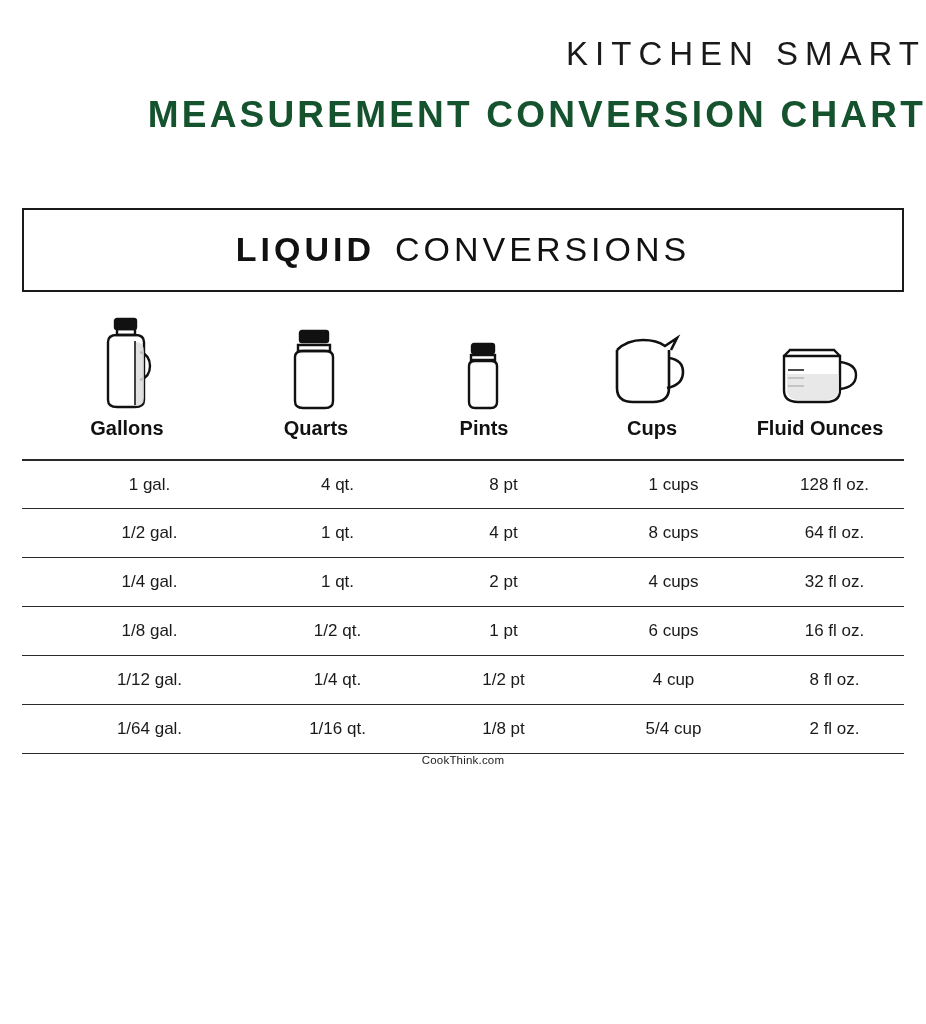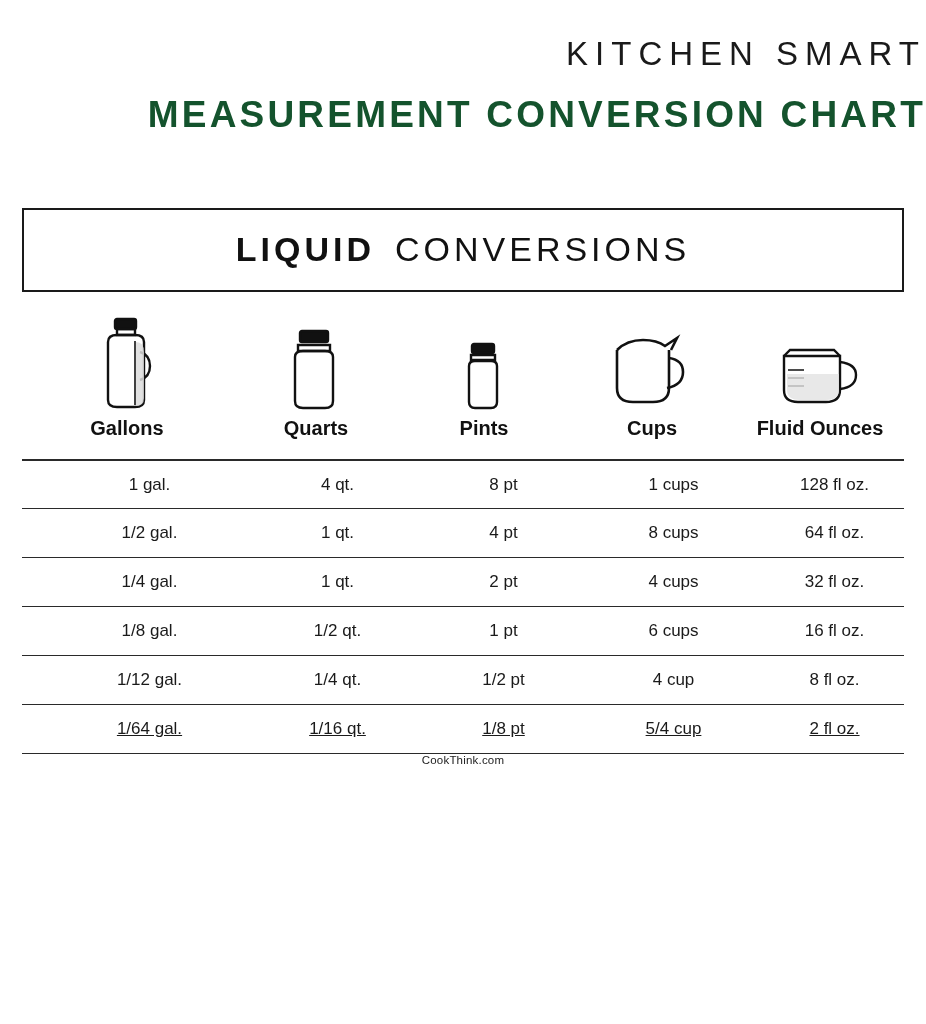--- a/index.html
+++ b/index.html
@@ -107,21 +107,21 @@
     border-bottom: 1px solid #2a2a2a;
     text-align: center;
     padding-left: 46px;
     box-sizing: border-box;
   }
   table.conv td.c1 { padding-left: 46px; }
   table.conv td.c2 { padding-left: 44px; }
   table.conv td.c3 { padding-left: 40px; }
   table.conv td.c4 { padding-left: 44px; }
   table.conv td.c5 { padding-left: 30px; }
-  table.conv tr:last-child td { border-bottom: 1px solid #2a2a2a; text-decoration: underline; }
+  table.conv tr:last-child td { border-bottom: 1px solid #2a2a2a; }
 
   
   .footer {
     text-align: center;
     font-size: 11.5px;
     color: #222;
     letter-spacing: 0.2px;
   }
 </style>
 </head>

